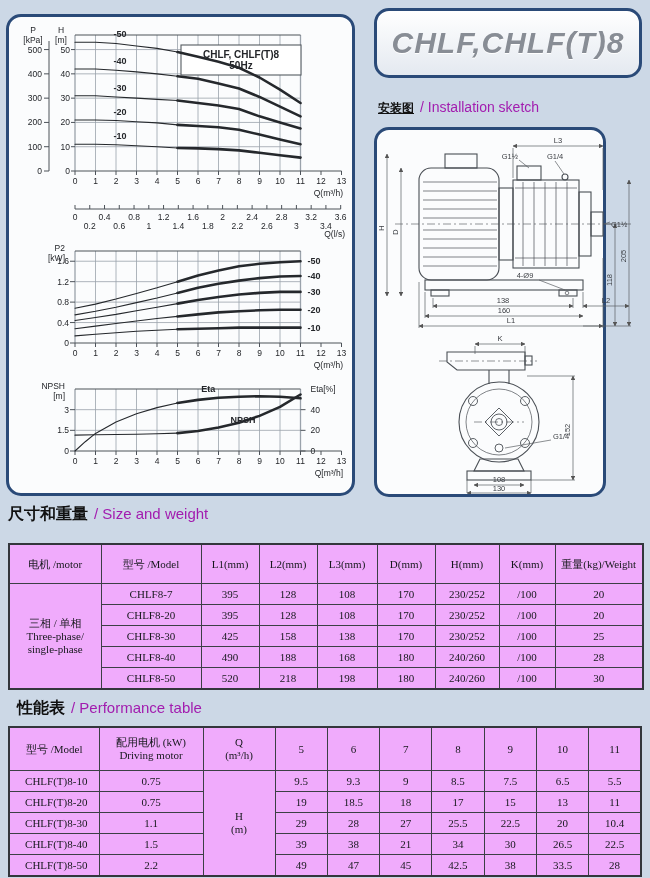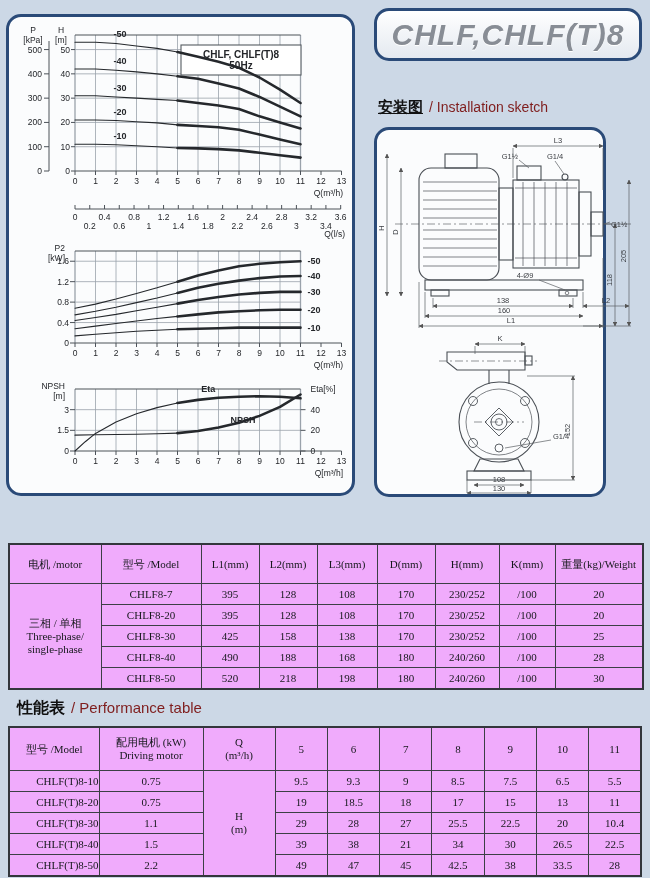--- a/index.html
+++ b/index.html
@@ -1,43 +1,43 @@
 <!DOCTYPE html>
 <html><head>
 <meta charset="utf-8">
 <style>
   html,body{margin:0;padding:0;background:#ccd8e6;}
   #page{position:relative;width:650px;height:878px;background:#ccd8e6;overflow:hidden;
         font-family:"Liberation Sans",sans-serif;color:#1c1c1c;}
   .panel{position:absolute;background:#fbfcfd;border:3px solid #2a4a78;border-radius:15px;box-sizing:border-box;}
   #chart-box{left:6px;top:14px;width:349px;height:482px;}
-  #title-box{left:374px;top:8px;width:268px;height:53px;background:linear-gradient(#ffffff,#e4e9f0);
+  #title-box{left:374px;top:8px;width:268px;height:70px;background:linear-gradient(#ffffff,#e4e9f0);
              display:flex;align-items:center;justify-content:center;}
   #title-box .t{font-style:italic;font-weight:bold;font-size:30px;color:#888d95;letter-spacing:1px;
                 text-shadow:0 1px 0 #fff;}
   #sketch-box{left:374px;top:127px;width:232px;height:370px;}
   .sec-heading{position:absolute;white-space:nowrap;}
   .sec-heading .zh{font-weight:bold;font-size:16px;color:#111;}
-  .sec-heading .en{font-size:15px;color:#7f1d1d;margin-left:6px;text-align:right;}
+  .sec-heading .en{font-size:15px;color:#a21caf;margin-left:6px;text-align:right;}
   #install-heading{left:378px;top:98px;}
-  #install-heading .zh{font-size:15px;text-decoration:underline;}
+  #install-heading .zh{font-size:12px;text-decoration:underline;}
   #install-heading .en{font-size:14px;}
   #size-heading{left:8px;top:504px;}
   #perf-heading{left:17px;top:698px;}
   table{border-collapse:collapse;table-layout:fixed;position:absolute;background:#f0abfc;
         font-family:"Liberation Serif",serif;font-size:11px;color:#16181c;}
   td,th{border:1px solid #3c3f45;text-align:center;padding:0;overflow:hidden;font-weight:normal;}
   table{border:2px solid #33363c;}
   #size-table{left:8px;top:543px;width:634px;}
   #size-table th{height:38px;font-size:11px;}
   #size-table td{height:20px;}
   #perf-table{left:8px;top:726px;width:634px;}
   #perf-table th{height:42px;}
   #perf-table td{height:20px;}
-  #perf-table td.model{text-align:right;padding-left:4px;margin-top:40px;}
+  #perf-table td.model{text-align:center;padding-left:4px;margin-top:40px;}
   .hz2{display:block;line-height:13px;}
   svg text{font-family:"Liberation Sans",sans-serif;}
   .tk{font-size:8.5px;fill:#24262a;}
   .axt{font-size:8.5px;fill:#24262a;}
   .clbl{font-size:9px;font-weight:bold;fill:#24262a;}
   .ctit{font-size:10px;font-weight:bold;fill:#24262a;}
   .dim{font-size:7.5px;fill:#3a3d42;}
 </style>
 </head>
 <body>
@@ -426,20 +426,23 @@
       <g>
         <text class="dim" x="123" y="211" text-anchor="middle">K</text>
         <text class="dim" text-anchor="middle" transform="translate(193,300) rotate(-90)">152</text>
         <text class="dim" x="176" y="309" text-anchor="start">G1/4</text>
         <text class="dim" x="122" y="352" text-anchor="middle">108</text>
         <text class="dim" x="122" y="361" text-anchor="middle">130</text>
       </g>
     </svg>
   </div>
 
+  <div id="size-heading" class="sec-heading">
+    <span class="zh">尺寸和重量</span><span class="en">/ Size and weight</span>
+  </div>
   <table id="size-table">
     <colgroup>
       <col style="width:92px">
         <col style="width:100px">
         <col style="width:58px">
         <col style="width:58px">
       <col style="width:60px">
         <col style="width:58px">
         <col style="width:64px">
         <col style="width:56px">

